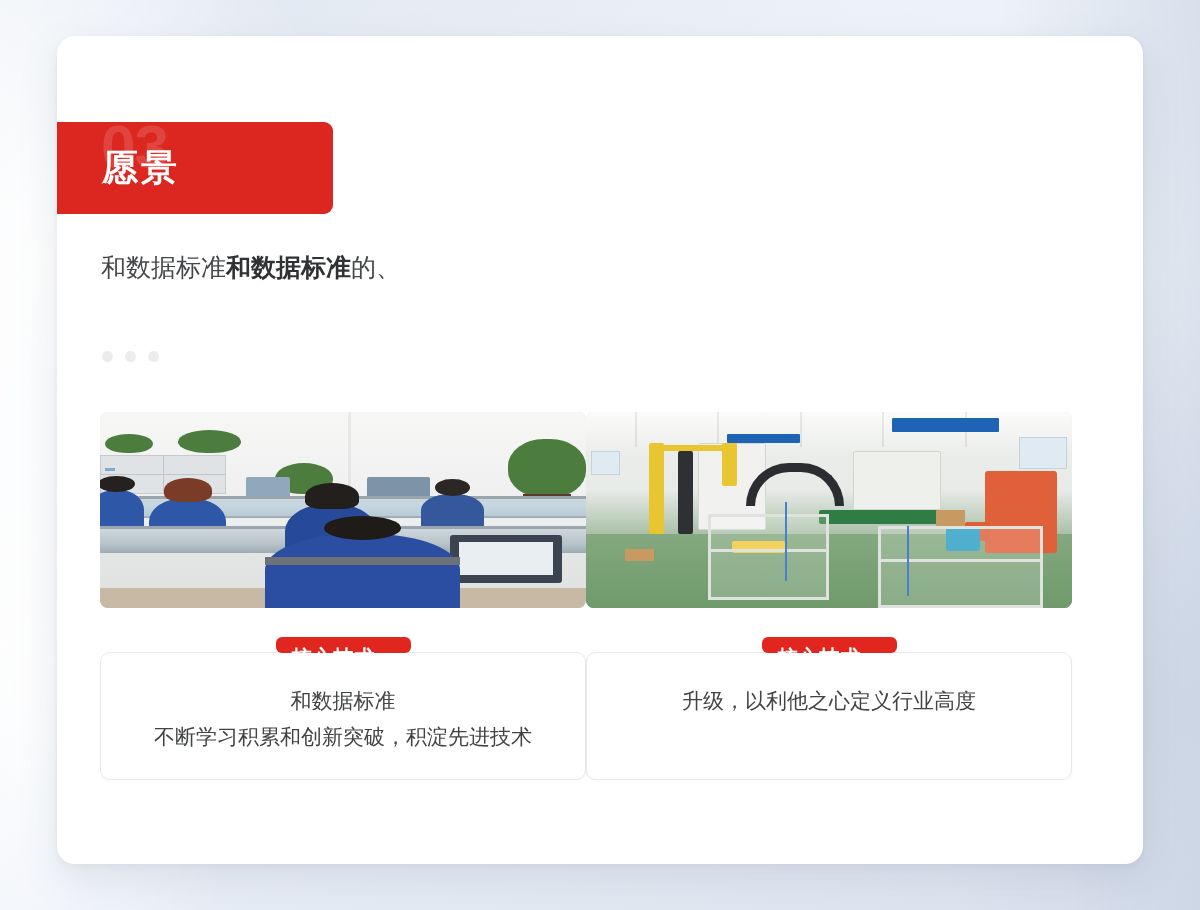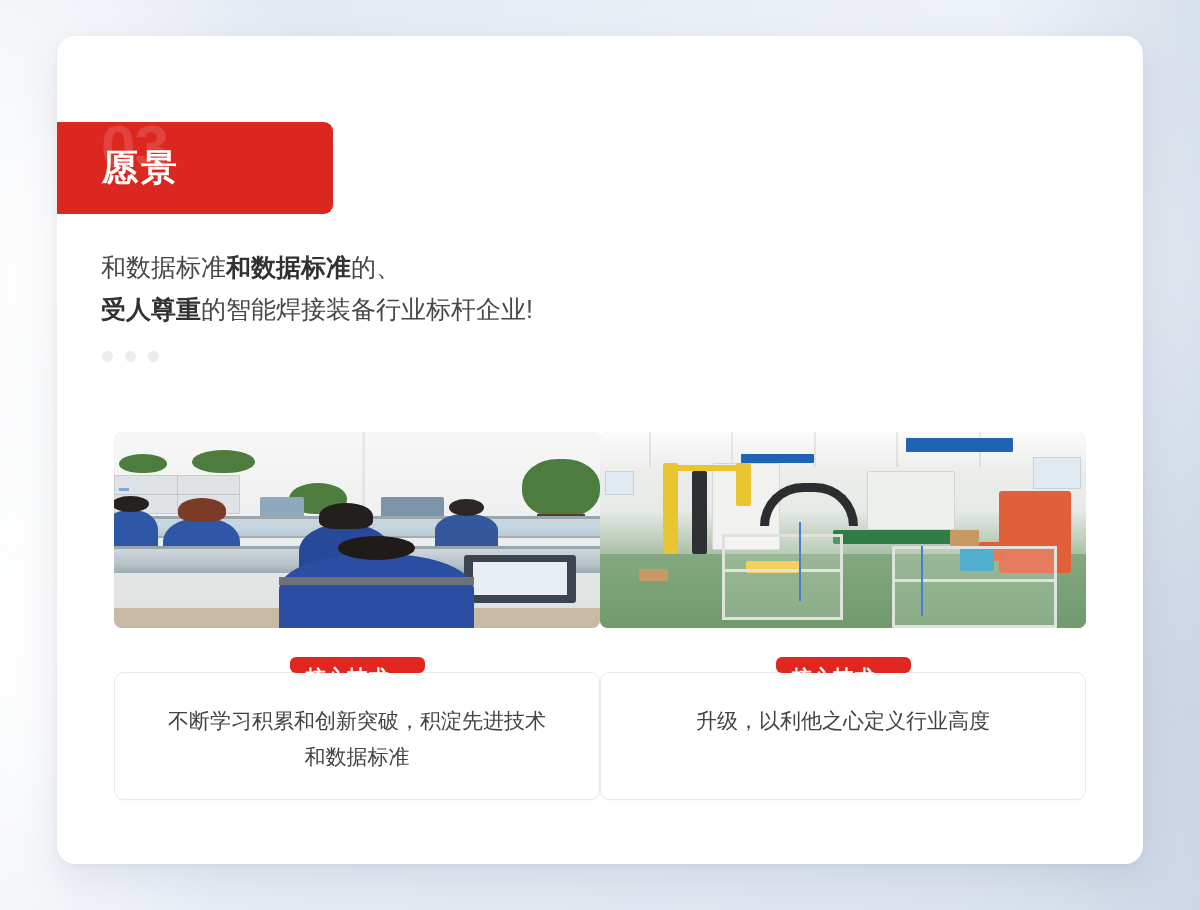--- a/index.html
+++ b/index.html
@@ -111,24 +111,24 @@
     width: 11px;
     height: 11px;
     border-radius: 50%;
     background: #ececee;
   }
 
   
   .columns {
     position: absolute;
     left: 43px;
-    top: 396px;
+    top: 376px;
     width: 1000px;
     display: flex;
-    justify-content: center;
+    justify-content: flex-start;
   }
   .col { width: 486px; position: relative; }
 
   
   .photo {
     width: 486px;
     height: 196px;
     border-radius: 8px;
     overflow: hidden;
     position: relative;
@@ -251,21 +251,20 @@
 
 <div class="card">
 
   <div class="title-banner">
     <div class="watermark">03</div>
     <div class="label">愿景</div>
   </div>
 
   <div class="statement">
     <span class="line"><span>和数据标准</span><b>和数据标准</b><span>的、</span></span>
-    <span class="line"><b>受人尊重</b><span>的智能焊接装备行业标杆企业!</span></span>
   </div>
 
   <div class="dots">
     <span></span>
     <span></span>
     <span></span>
   </div>
 
   <div class="columns">
 
@@ -305,22 +304,22 @@
               <span class="h"></span>
             </div>
         </div>
       </div>
 
       <div class="badge-wrap">
         <div class="badge">核心技术：</div>
       </div>
 
       <div class="caption-card">
+        <span class="ct">和数据标准</span>
         <span class="ct">不断学习积累和创新突破，积淀先进技术</span>
-        <span class="ct">和数据标准</span>
       </div>
     </div>
 
     <div class="col">
       <div class="photo">
         <div class="factory">
           <div class="ceiling"></div>
           <div class="beam" style="left:10%"></div>
           <div class="beam" style="left:27%"></div>
           <div class="beam" style="left:44%"></div>

